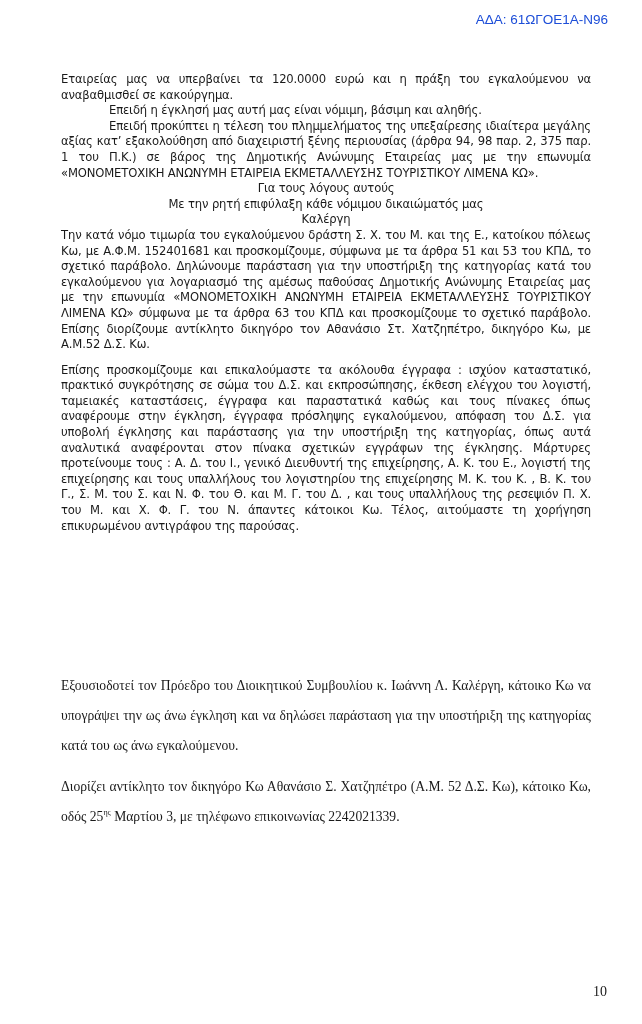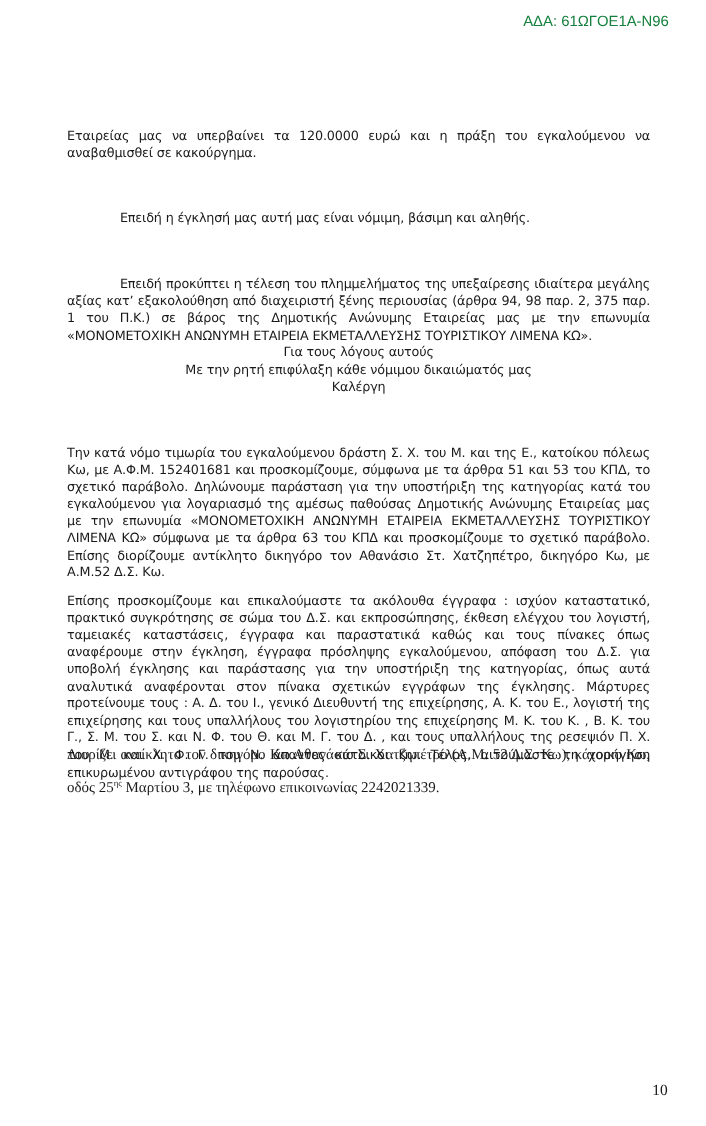--- a/index.html
+++ b/index.html
@@ -1,22 +1,22 @@
 <!DOCTYPE html>
 <html><head>
 <meta charset="utf-8">
 <style>
   html, body { margin: 0; padding: 0; background: #ffffff; }
   body { width: 642px; height: 1024px; position: relative; overflow: hidden; color: #1a1a1a; }
-  .ada { position: absolute; top: 12px; right: 34px; font-family: "Liberation Sans", sans-serif; font-size: 13.5px; color: #15803d; }
+  .ada { position: absolute; top: 12px; right: 34px; font-family: "Liberation Sans", sans-serif; font-size: 13.5px; color: #1d4ed8; }
   .sans { font-family: "DejaVu Sans", sans-serif; font-size: 11.6px; line-height: 15.6px; letter-spacing: -0.15px; }
   .serif { font-family: "Liberation Serif", serif; font-size: 13.6px; line-height: 30px; }
   .blk { position: absolute; left: 61px; width: 530px; }
   p { margin: 0; }
-  .j { text-align: justify; margin-top: 44px; }
+  .j { text-align: justify; }
   .ind { text-indent: 48px; }
   .c { text-align: center; }
   .pn { position: absolute; top: 984px; right: 35px; font-family: "Liberation Serif", serif; font-size: 14px; }
   sup { font-size: 8px; line-height: 0; }
 </style>
 </head>
 <body>
 
 <div class="ada">ΑΔΑ: 61ΩΓΟΕ1Α-Ν96</div>
 
@@ -25,16 +25,17 @@
   <p class="j ind">Επειδή η έγκλησή μας αυτή  μας είναι νόμιμη, βάσιμη και αληθής.</p>
   <p class="j ind">Επειδή προκύπτει η τέλεση του πλημμελήματος της υπεξαίρεσης ιδιαίτερα μεγάλης αξίας κατ’ εξακολούθηση από διαχειριστή ξένης περιουσίας (άρθρα 94, 98 παρ. 2, 375 παρ. 1 του Π.Κ.) σε βάρος της Δημοτικής Ανώνυμης Εταιρείας μας με την επωνυμία «ΜΟΝΟΜΕΤΟΧΙΚΗ ΑΝΩΝΥΜΗ ΕΤΑΙΡΕΙΑ ΕΚΜΕΤΑΛΛΕΥΣΗΣ ΤΟΥΡΙΣΤΙΚΟΥ ΛΙΜΕΝΑ ΚΩ».</p>
   <p class="c">Για τους λόγους αυτούς</p>
   <p class="c">Με την ρητή επιφύλαξη κάθε νόμιμου δικαιώματός μας</p>
   <p class="c">Καλέργη</p>
   <p class="j">Την κατά νόμο τιμωρία του εγκαλούμενου δράστη Σ. Χ. του Μ. και της Ε., κατοίκου πόλεως Κω, με Α.Φ.Μ. 152401681 και προσκομίζουμε, σύμφωνα με τα άρθρα 51 και 53 του ΚΠΔ, το σχετικό παράβολο. Δηλώνουμε παράσταση για την υποστήριξη της κατηγορίας κατά του εγκαλούμενου για λογαριασμό της αμέσως παθούσας Δημοτικής Ανώνυμης Εταιρείας μας με την επωνυμία «ΜΟΝΟΜΕΤΟΧΙΚΗ ΑΝΩΝΥΜΗ ΕΤΑΙΡΕΙΑ ΕΚΜΕΤΑΛΛΕΥΣΗΣ ΤΟΥΡΙΣΤΙΚΟΥ ΛΙΜΕΝΑ ΚΩ» σύμφωνα με τα άρθρα 63 του ΚΠΔ και προσκομίζουμε το σχετικό παράβολο. Επίσης διορίζουμε αντίκλητο δικηγόρο τον Αθανάσιο Στ. Χατζηπέτρο, δικηγόρο Κω, με Α.Μ.52 Δ.Σ. Κω.</p>
   <p class="j" style="margin-top:10px;">Επίσης προσκομίζουμε και επικαλούμαστε τα ακόλουθα έγγραφα : ισχύον καταστατικό, πρακτικό συγκρότησης σε σώμα του Δ.Σ. και εκπροσώπησης, έκθεση ελέγχου του λογιστή, ταμειακές καταστάσεις, έγγραφα και παραστατικά καθώς και τους πίνακες όπως αναφέρουμε στην έγκληση, έγγραφα πρόσληψης εγκαλούμενου, απόφαση του Δ.Σ. για υποβολή έγκλησης και παράστασης για την υποστήριξη της κατηγορίας, όπως αυτά αναλυτικά αναφέρονται στον πίνακα σχετικών εγγράφων της έγκλησης. Μάρτυρες προτείνουμε τους : Α. Δ. του Ι., γενικό Διευθυντή της επιχείρησης, Α. Κ. του Ε., λογιστή της επιχείρησης και τους υπαλλήλους του λογιστηρίου της επιχείρησης Μ. Κ. του Κ. , Β. Κ. του Γ., Σ. Μ. του Σ. και Ν. Φ. του Θ. και Μ. Γ. του Δ. , και τους υπαλλήλους της ρεσεψιόν Π. Χ. του Μ. και Χ. Φ. Γ. του Ν. άπαντες κάτοικοι Κω. Τέλος, αιτούμαστε τη χορήγηση επικυρωμένου αντιγράφου της παρούσας.</p>
 </div>
 
 <div class="blk serif" style="top:660px;">
+  <p class="j" style="margin-top:11px;"> Εξουσιοδοτεί τον Πρόεδρο του Διοικητικού Συμβουλίου κ. Ιωάννη Λ. Καλέργη, κάτοικο Κω να υπογράψει την ως άνω έγκληση και να δηλώσει παράσταση για την υποστήριξη της κατηγορίας κατά του ως άνω εγκαλούμενου.</p>
   <p class="j" style="margin-top:11px;"><span>Διορίζει αντίκλητο τον δικηγόρο Κω Αθανάσιο Σ. Χατζηπέτρο (Α.Μ. 52 Δ.Σ. Κω), κάτοικο Κω, οδός 25</span><sup>ης</sup><span> Μαρτίου 3, με τηλέφωνο επικοινωνίας 2242021339.</span></p>
 </div>
 
 <div class="pn">10</div>
 
 </body></html>

